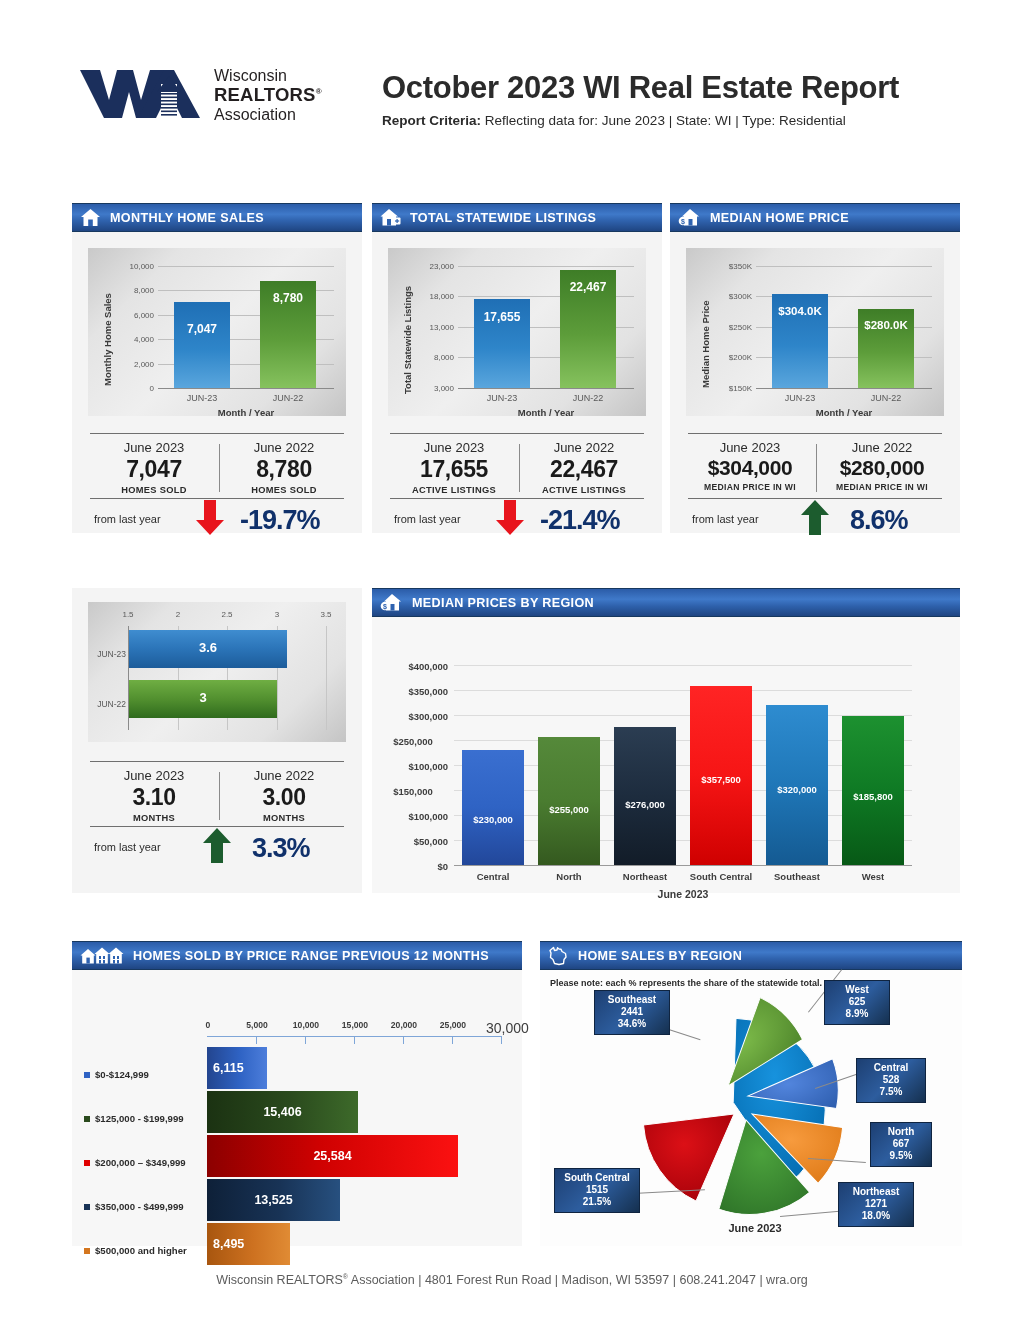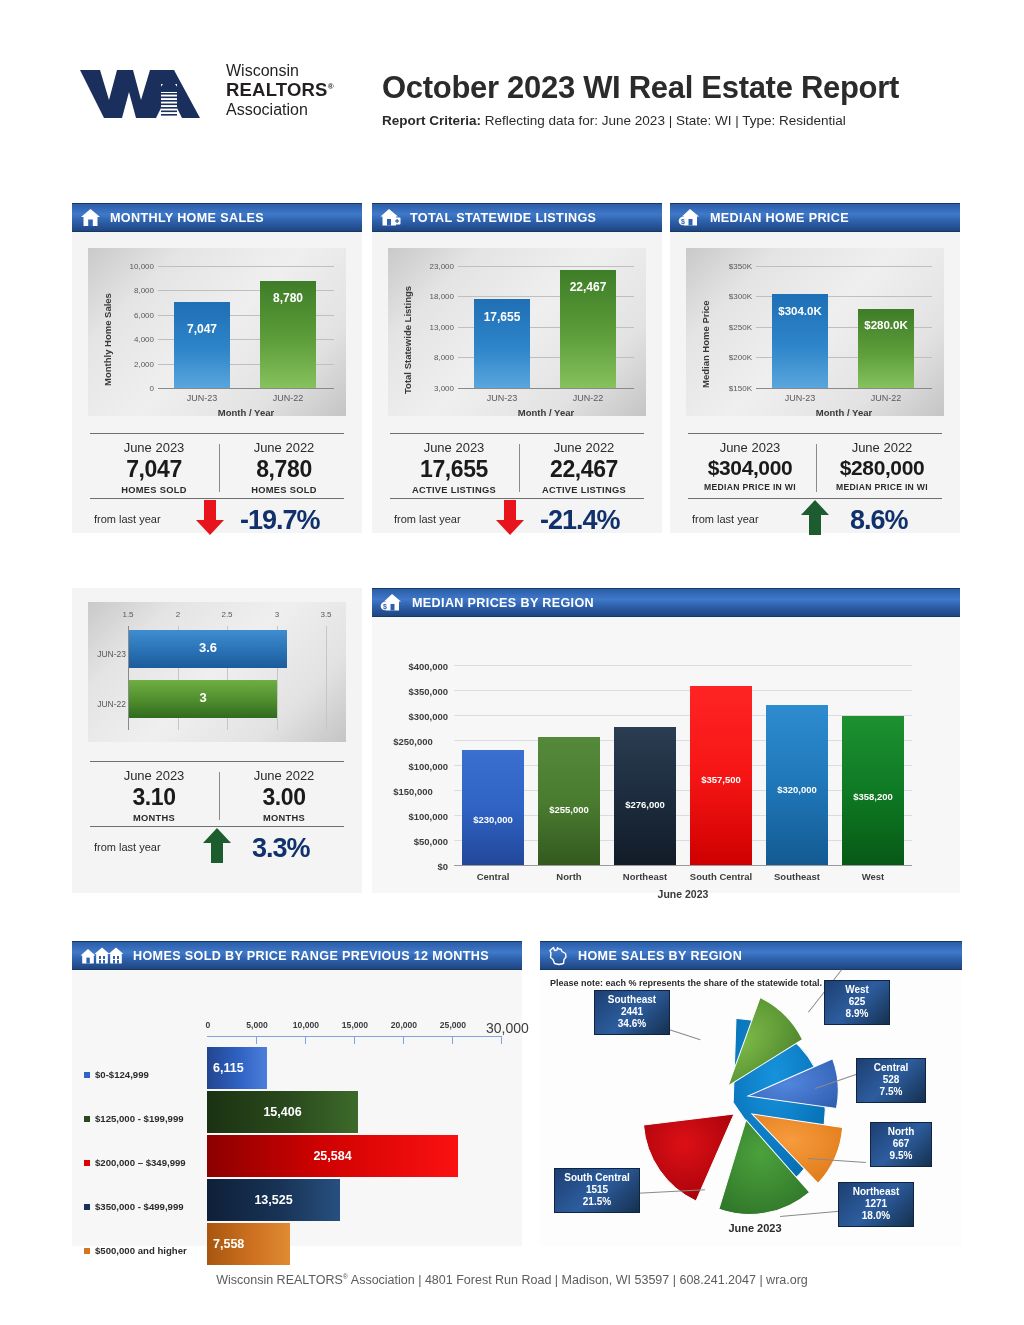--- a/index.html
+++ b/index.html
@@ -7,21 +7,21 @@
     width: 1024px; height: 1325px;
     background: #ffffff;
     font-family: "Liberation Sans", sans-serif;
     color: #231f20;
     position: relative;
     overflow: hidden;
   }
 
   
   .page-header { display: flex; align-items: flex-start; padding: 62px 0 0 78px; }
-  .logo-block { display: flex; align-items: flex-start; width: 300px; gap: 12px; }
+  .logo-block { display: flex; align-items: flex-end; width: 300px; }
   .wra-words { margin-left: 8px; line-height: 1.12; color: #231f20; }
   .wra-words .l1 { font-size: 16px; }
   .wra-words .l2 { font-size: 18.5px; font-weight: bold; letter-spacing: .2px; }
   .wra-words .l2 sup { font-size: 8px; vertical-align: super; }
   .wra-words .l3 { font-size: 16px; }
   .title-block { margin-left: 4px; padding-top: 8px; }
   .report-title { font-size: 31px; font-weight: bold; color: #2b2b2b; letter-spacing: -.3px; }
   .report-criteria { font-size: 13.5px; color: #2b2b2b; margin-top: 7px; }
   .report-criteria b { font-weight: bold; }
 
@@ -387,21 +387,21 @@
 
     <div class="bar" style="left:318px;top:69px;width:62px;height:179px;background:linear-gradient(180deg,#ff2424 0%,#f61515 50%,#cf0000 100%)"></div>
     <div class="bar-val" style="left:318px;top:157px;width:62px;font-size:9.5px">$357,500</div>
     <div class="ax-label" style="left:307px;top:254px;width:84px;text-align:center;font-size:9.5px;font-weight:bold;color:#3d3d3d">South Central</div>
 
     <div class="bar" style="left:394px;top:88px;width:62px;height:160px;background:linear-gradient(180deg,#2e8cd0 0%,#1f77b8 50%,#145a92 100%)"></div>
     <div class="bar-val" style="left:394px;top:167px;width:62px;font-size:9.5px">$320,000</div>
     <div class="ax-label" style="left:387px;top:254px;width:76px;text-align:center;font-size:9.5px;font-weight:bold;color:#3d3d3d">Southeast</div>
 
     <div class="bar" style="left:470px;top:99px;width:62px;height:149px;background:linear-gradient(180deg,#1d9130 0%,#0f7a24 50%,#075916 100%)"></div>
-    <div class="bar-val" style="left:470px;top:174px;width:62px;font-size:9.5px">$358,200</div>
+    <div class="bar-val" style="left:470px;top:174px;width:62px;font-size:9.5px">$185,800</div>
     <div class="ax-label" style="left:463px;top:254px;width:76px;text-align:center;font-size:9.5px;font-weight:bold;color:#3d3d3d">West</div>
 
     <div class="axis-title" style="left:82px;top:271px;width:458px;text-align:center;font-size:10.5px">June 2023</div>
   </div>
 </div>
 
 <div class="card" style="left:72px;top:941px;width:450px;height:305px">
   <div class="card-head">
     <span class="icon">
       <svg width="44" height="19" viewBox="0 0 44 19">
@@ -464,21 +464,21 @@
       <span>$350,000 - $499,999</span>
     </div>
     <div class="bar" style="left:135px;top:209px;width:133px;height:42px;background:linear-gradient(90deg,#0e2038 0%,#183356 55%,#27507f 100%)"></div>
     <div class="bar-val" style="left:135px;top:223px;width:133px;font-size:12.5px">13,525</div>
 
     <div class="legend-item" style="left:12px;top:275px">
       <span class="legend-sw" style="background:#d4761f"></span>
       <span>$500,000 and higher</span>
     </div>
     <div class="bar" style="left:135px;top:253px;width:83px;height:42px;background:linear-gradient(90deg,#a8560f 0%,#cd7120 55%,#e08b34 100%)"></div>
-    <div class="bar-val" style="left:141px;top:267px;width:83px;text-align:left;font-size:12.5px">7,558</div>
+    <div class="bar-val" style="left:141px;top:267px;width:83px;text-align:left;font-size:12.5px">8,495</div>
   </div>
 </div>
 
 <div class="card" style="left:540px;top:941px;width:422px;height:305px">
   <div class="card-head">
     <span class="icon">
       <svg width="21" height="20" viewBox="0 0 21 20">
           <path d="M5.5 1.5 L6.5 4.5 L9 4 L9.5 1.8 L11 3 L13 3.2 L14 5.5 L17.5 7.5 L18 11 L16 13.5 L15.5 17.5 L11 18.5 L6.5 17.5 L5 13.5 L2.5 11.5 L3 7 L2 4.5 Z" fill="none" stroke="#fff" stroke-width="1.4" stroke-linejoin="round"></path>
         </svg>
     </span>

